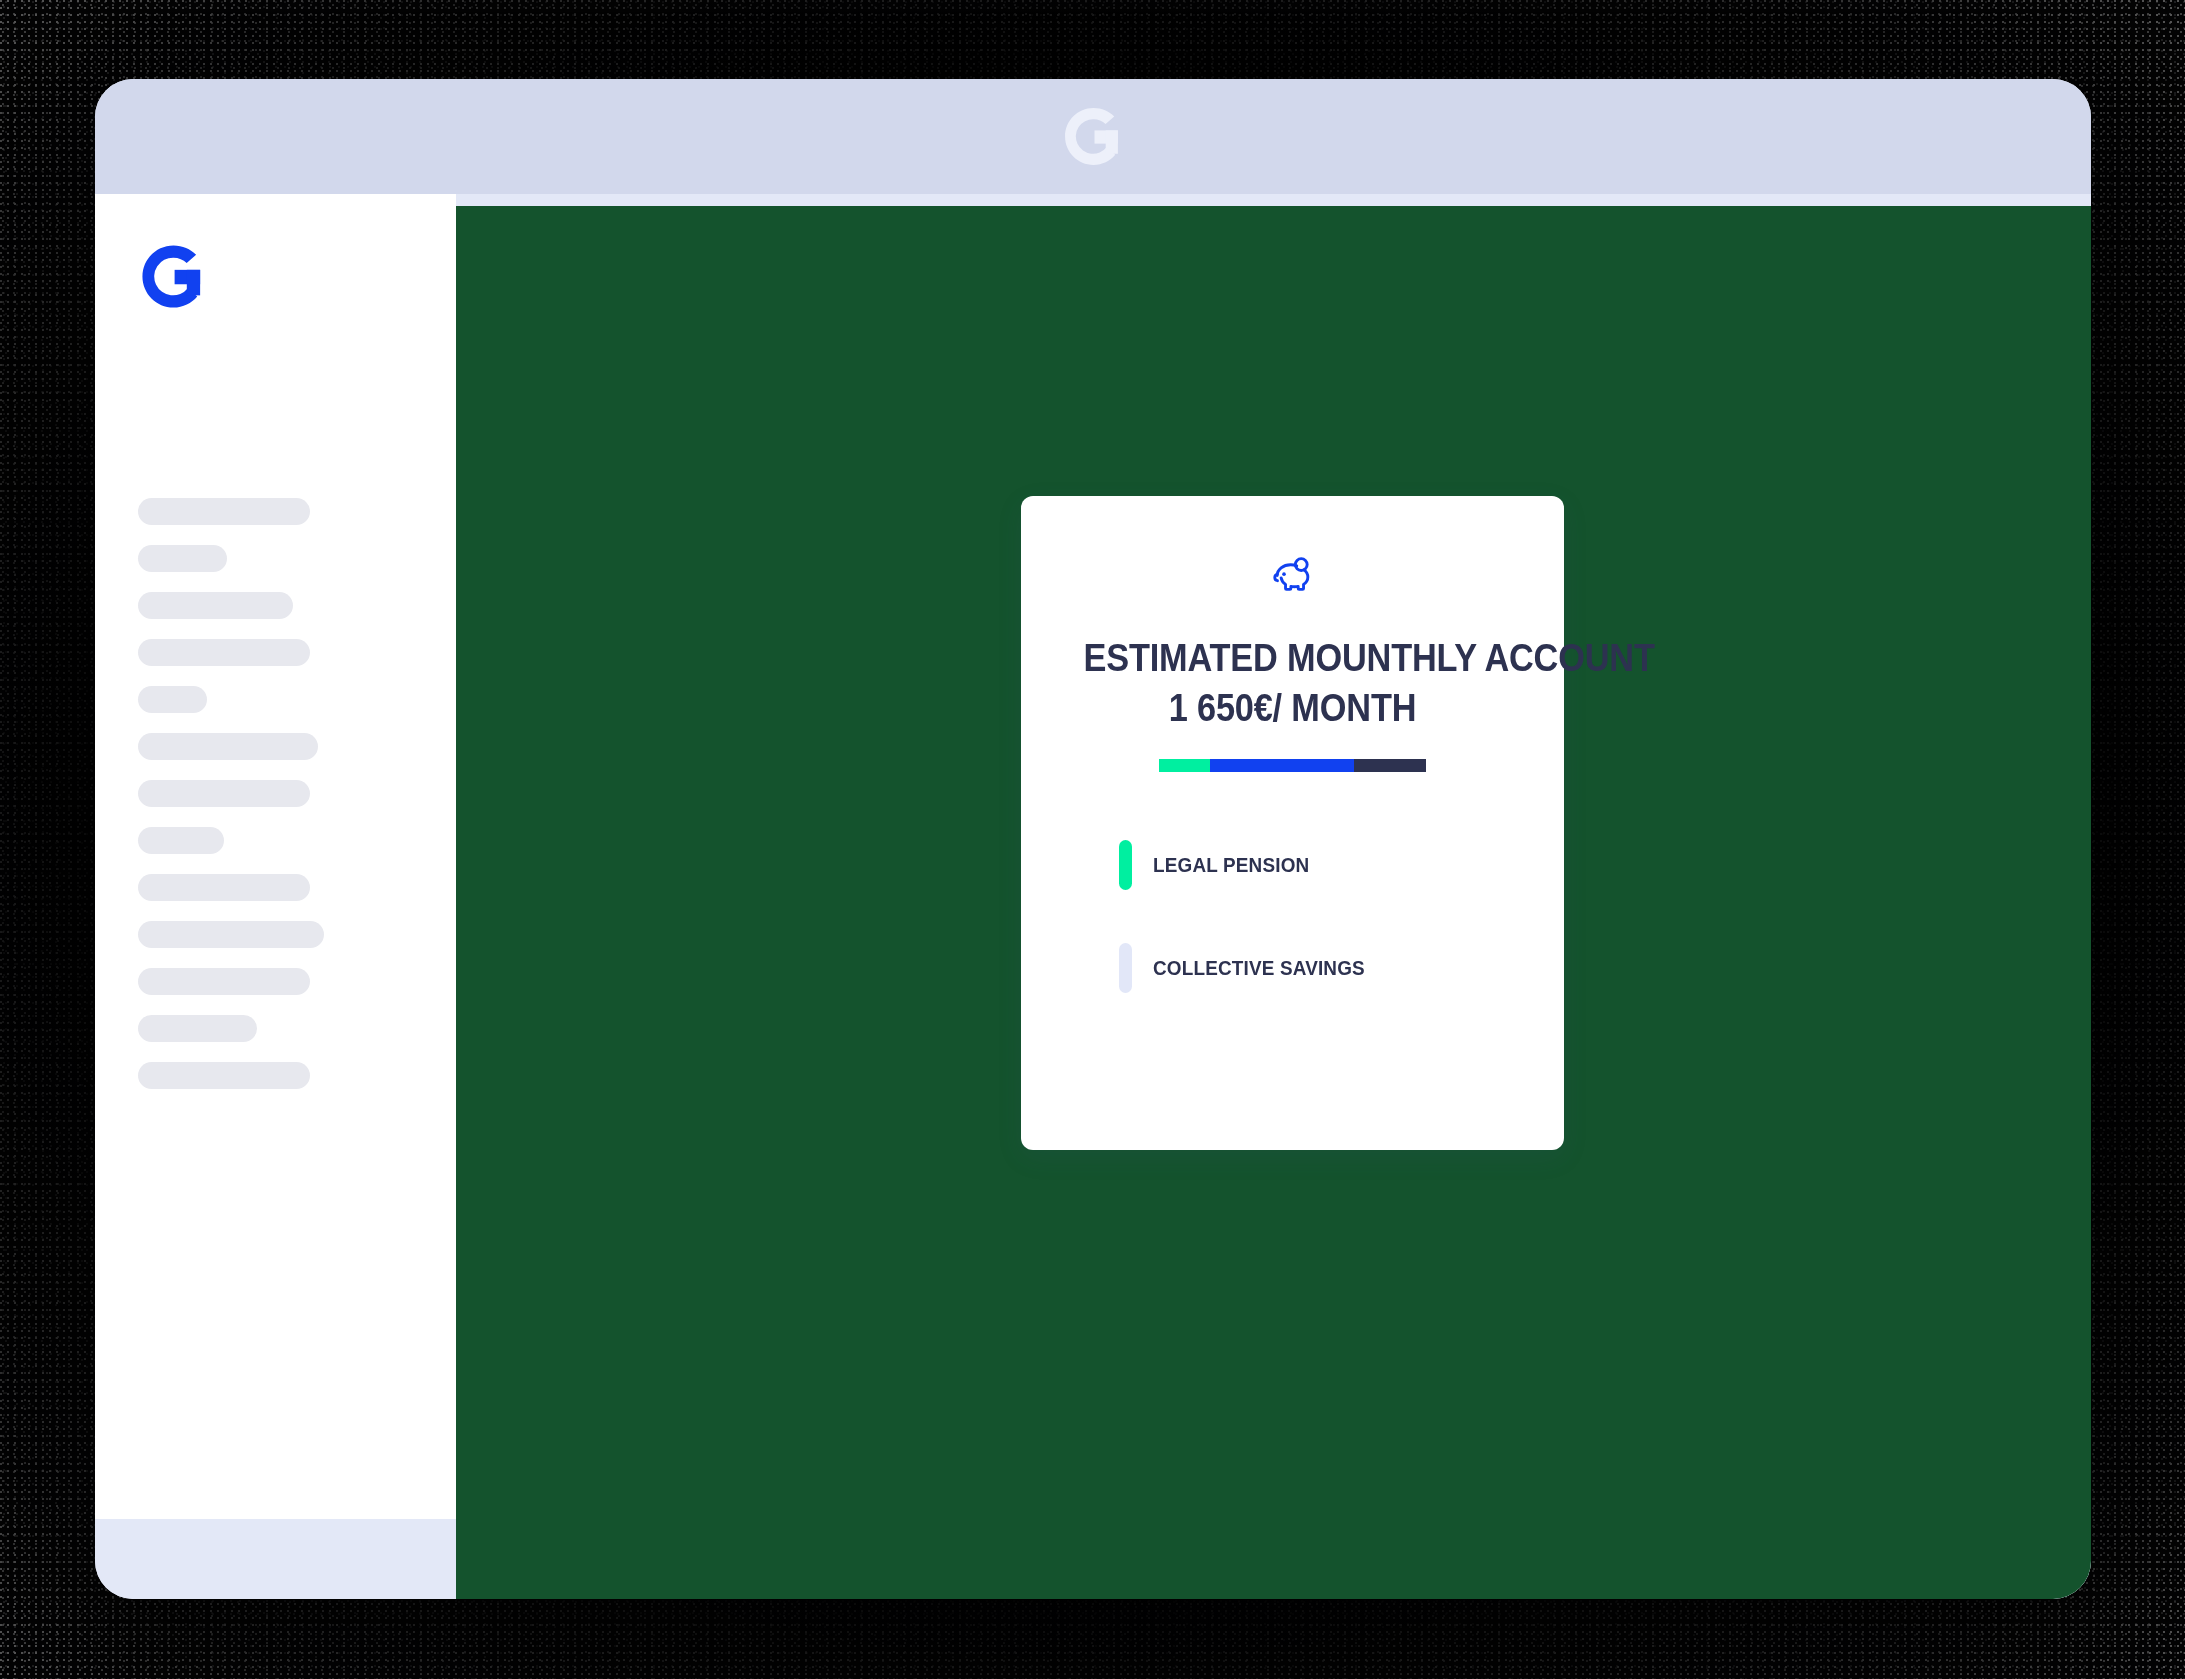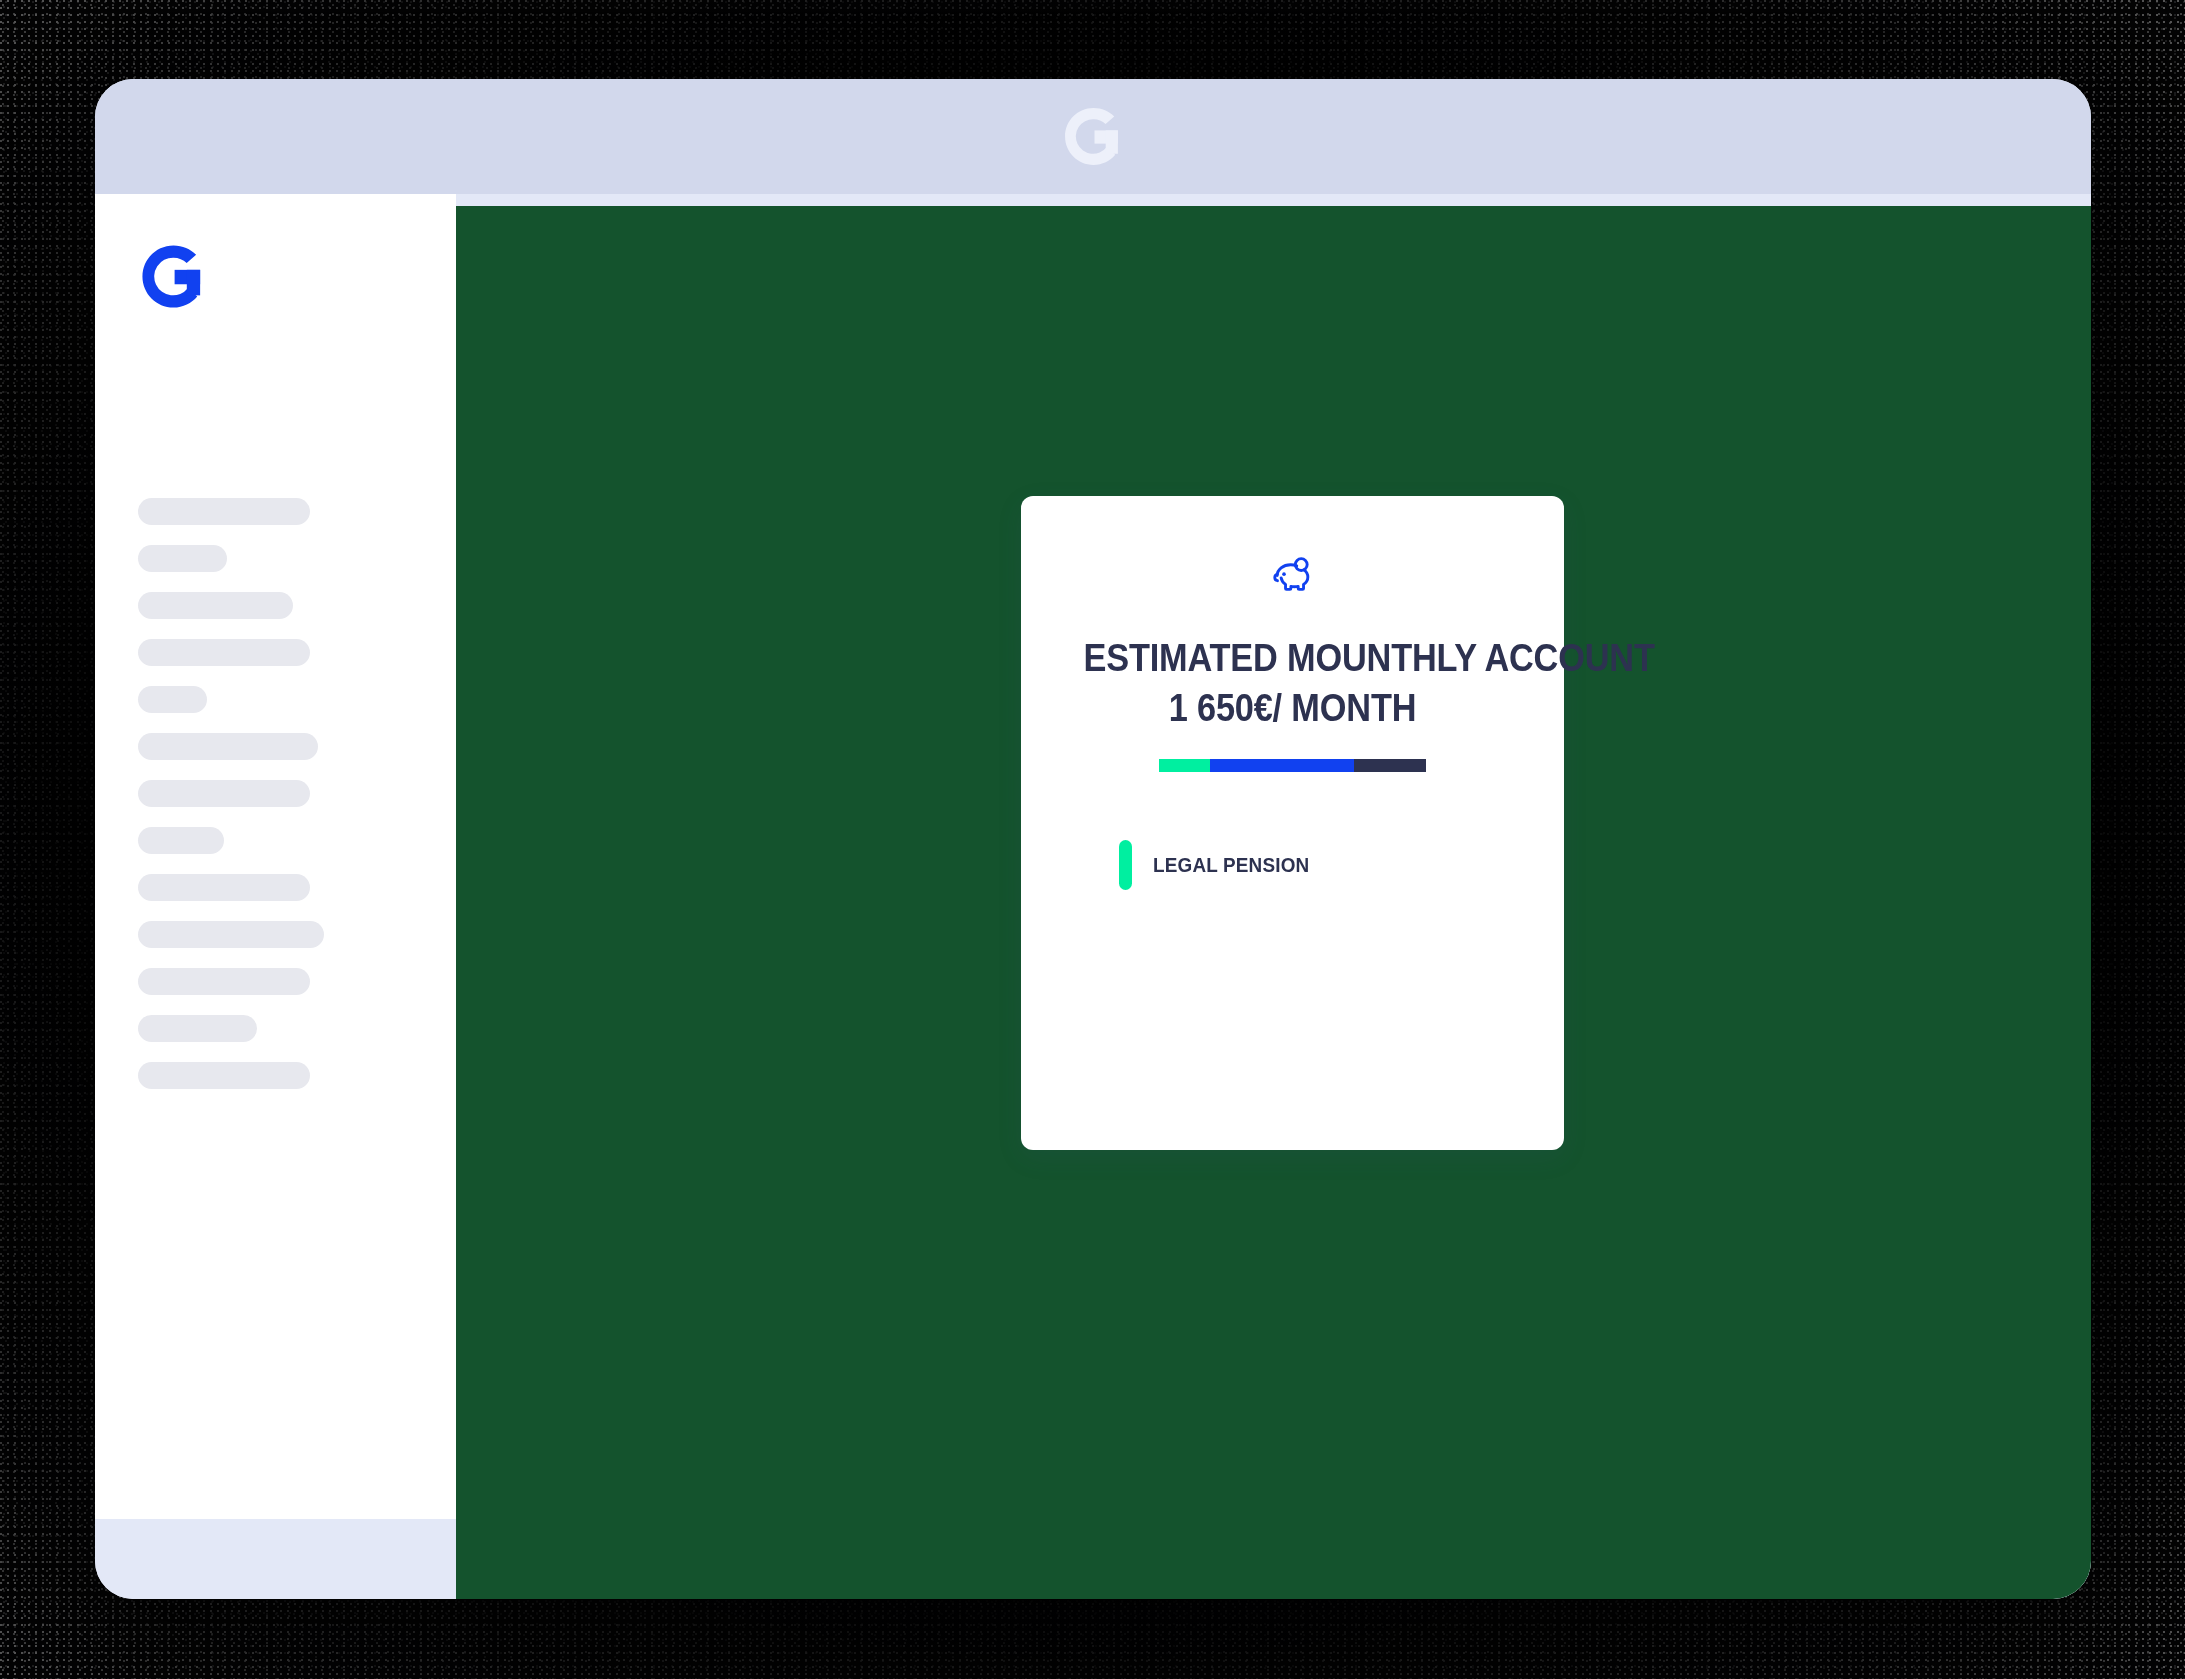--- a/index.html
+++ b/index.html
@@ -266,20 +266,24 @@
               <div class="bar-seg" style="width: 19%; background: rgb(0, 239, 160);"></div>
               <div class="bar-seg" style="width: 54%; background: rgb(17, 65, 240);"></div>
               <div class="bar-seg" style="width: 27%; background: rgb(45, 50, 80);"></div>
             </div>
 
           <div id="legend">
               <div class="legend-row">
                 <span class="legend-swatch" style="background: rgb(0, 239, 160);"></span>
                 <span class="legend-label">LEGAL PENSION</span>
               </div>
+              <div class="legend-row">
+                <span class="legend-swatch" style="background: rgb(226, 231, 248);"></span>
+                <span class="legend-label">COLLECTIVE SAVINGS</span>
+              </div>
             </div>
 
         </div>
 
       </div>
     </div>
   </div>
 </div>
 
 

